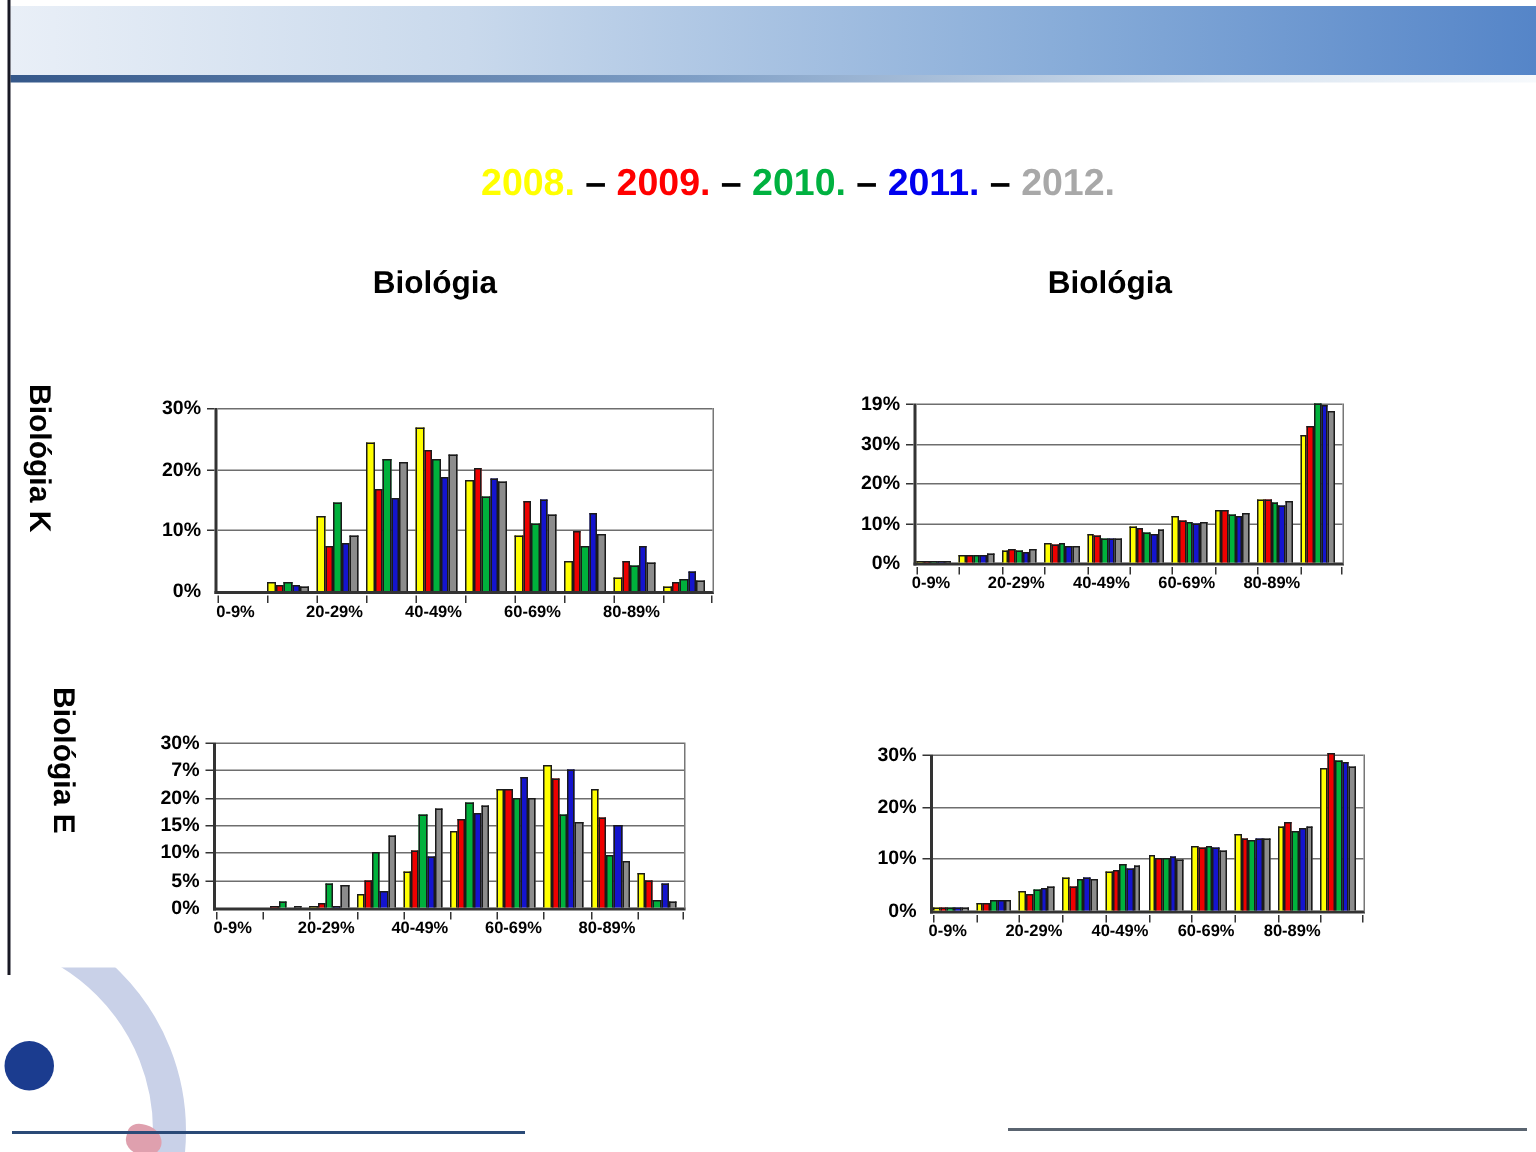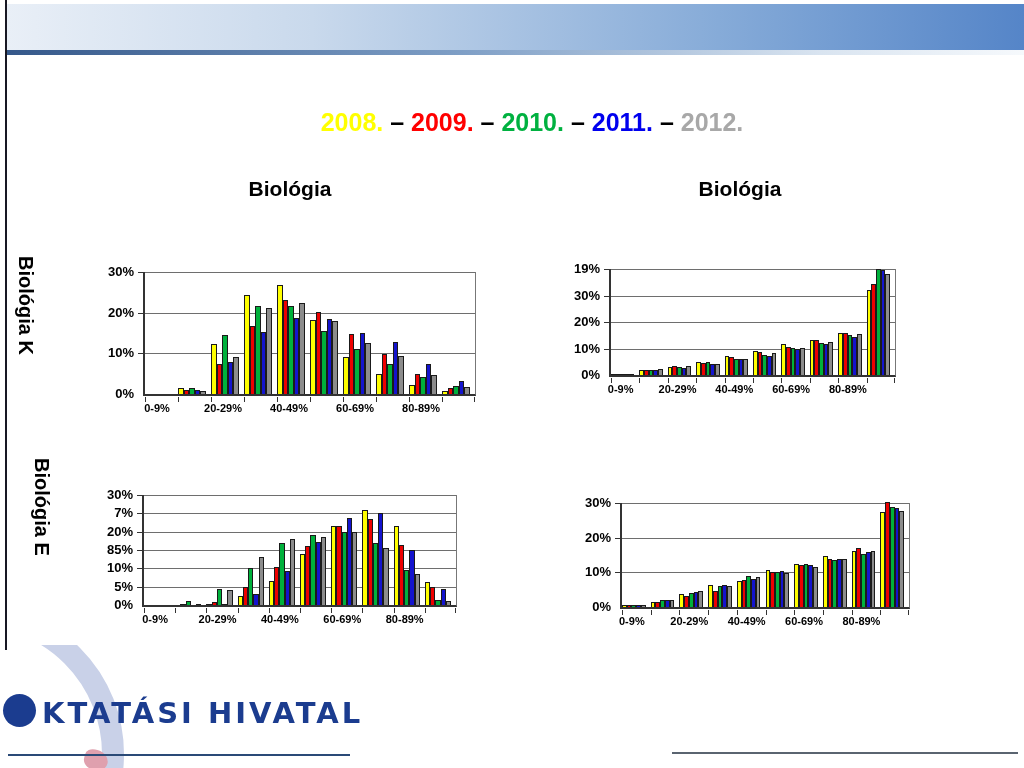--- a/index.html
+++ b/index.html
@@ -364,21 +364,21 @@
           <div class="bar" style="height: 4.8px; background: rgb(0, 177, 60);"></div>
           <div class="bar" style="height: 15.8px; background: rgb(20, 20, 206);"></div>
           <div class="bar" style="height: 3.7px; background: rgb(140, 140, 140);"></div>
         </div>
         <div class="xtick" style="left: 280.8px;"></div>
         <div class="xtick" style="left: 311px;"></div>
       </div>
   <div class="ytick-label" style="width: 38px; top: 115px;">0%</div>
       <div class="ytick-label" style="width: 38px; top: 96.6667px;">5%</div>
       <div class="ytick-label" style="width: 38px; top: 78.3333px;">10%</div>
-      <div class="ytick-label" style="width: 38px; top: 60px;">85%</div>
+      <div class="ytick-label" style="width: 38px; top: 60px;">15%</div>
       <div class="ytick-label" style="width: 38px; top: 41.6667px;">20%</div>
       <div class="ytick-label" style="width: 38px; top: 23.3333px;">7%</div>
       <div class="ytick-label" style="width: 38px; top: 5px;">30%</div>
       <div class="xtick-label" style="left: 60.1px; top: 132px;">0-9%</div>
       <div class="xtick-label" style="left: 122.5px; top: 132px;">20-29%</div>
       <div class="xtick-label" style="left: 184.9px; top: 132px;">40-49%</div>
       <div class="xtick-label" style="left: 247.3px; top: 132px;">60-69%</div>
       <div class="xtick-label" style="left: 309.7px; top: 132px;">80-89%</div>
     </div>
 
@@ -481,17 +481,16 @@
       <div class="xtick-label" style="left: 174.65px; top: 126px;">40-49%</div>
       <div class="xtick-label" style="left: 232.05px; top: 126px;">60-69%</div>
       <div class="xtick-label" style="left: 289.45px; top: 126px;">80-89%</div>
     </div>
 
   <div class="arc-clip">
     <div class="arc-ring"></div>
     <div class="arc-accent"></div>
   </div>
   <div class="logo-circle"></div>
-  <div class="logo-text">KTATÁSI HIVATAL</div>
   <div class="logo-underline"></div>
   <div class="bottom-right-line"></div>
 
 </div>
 
 </body></html>

